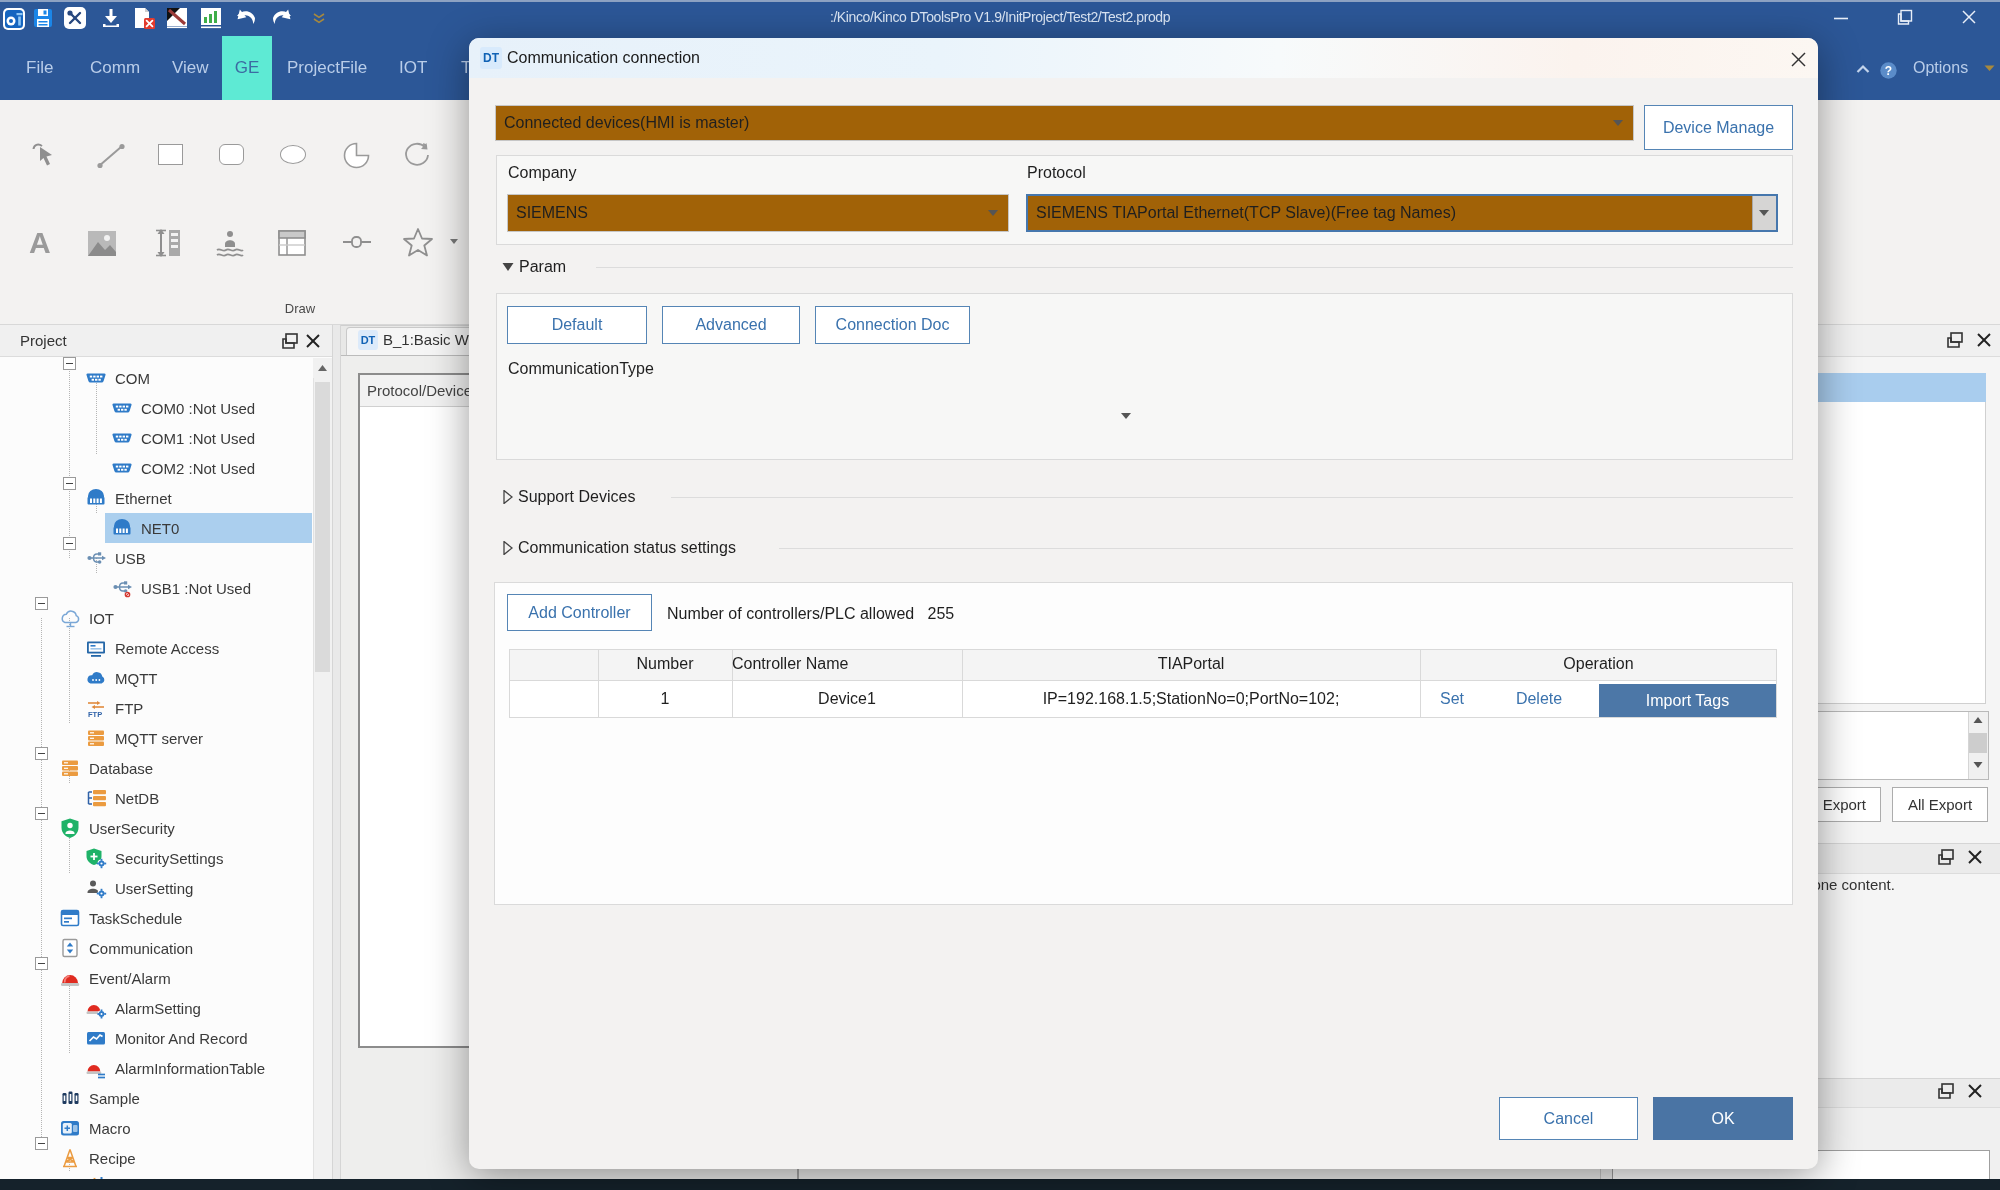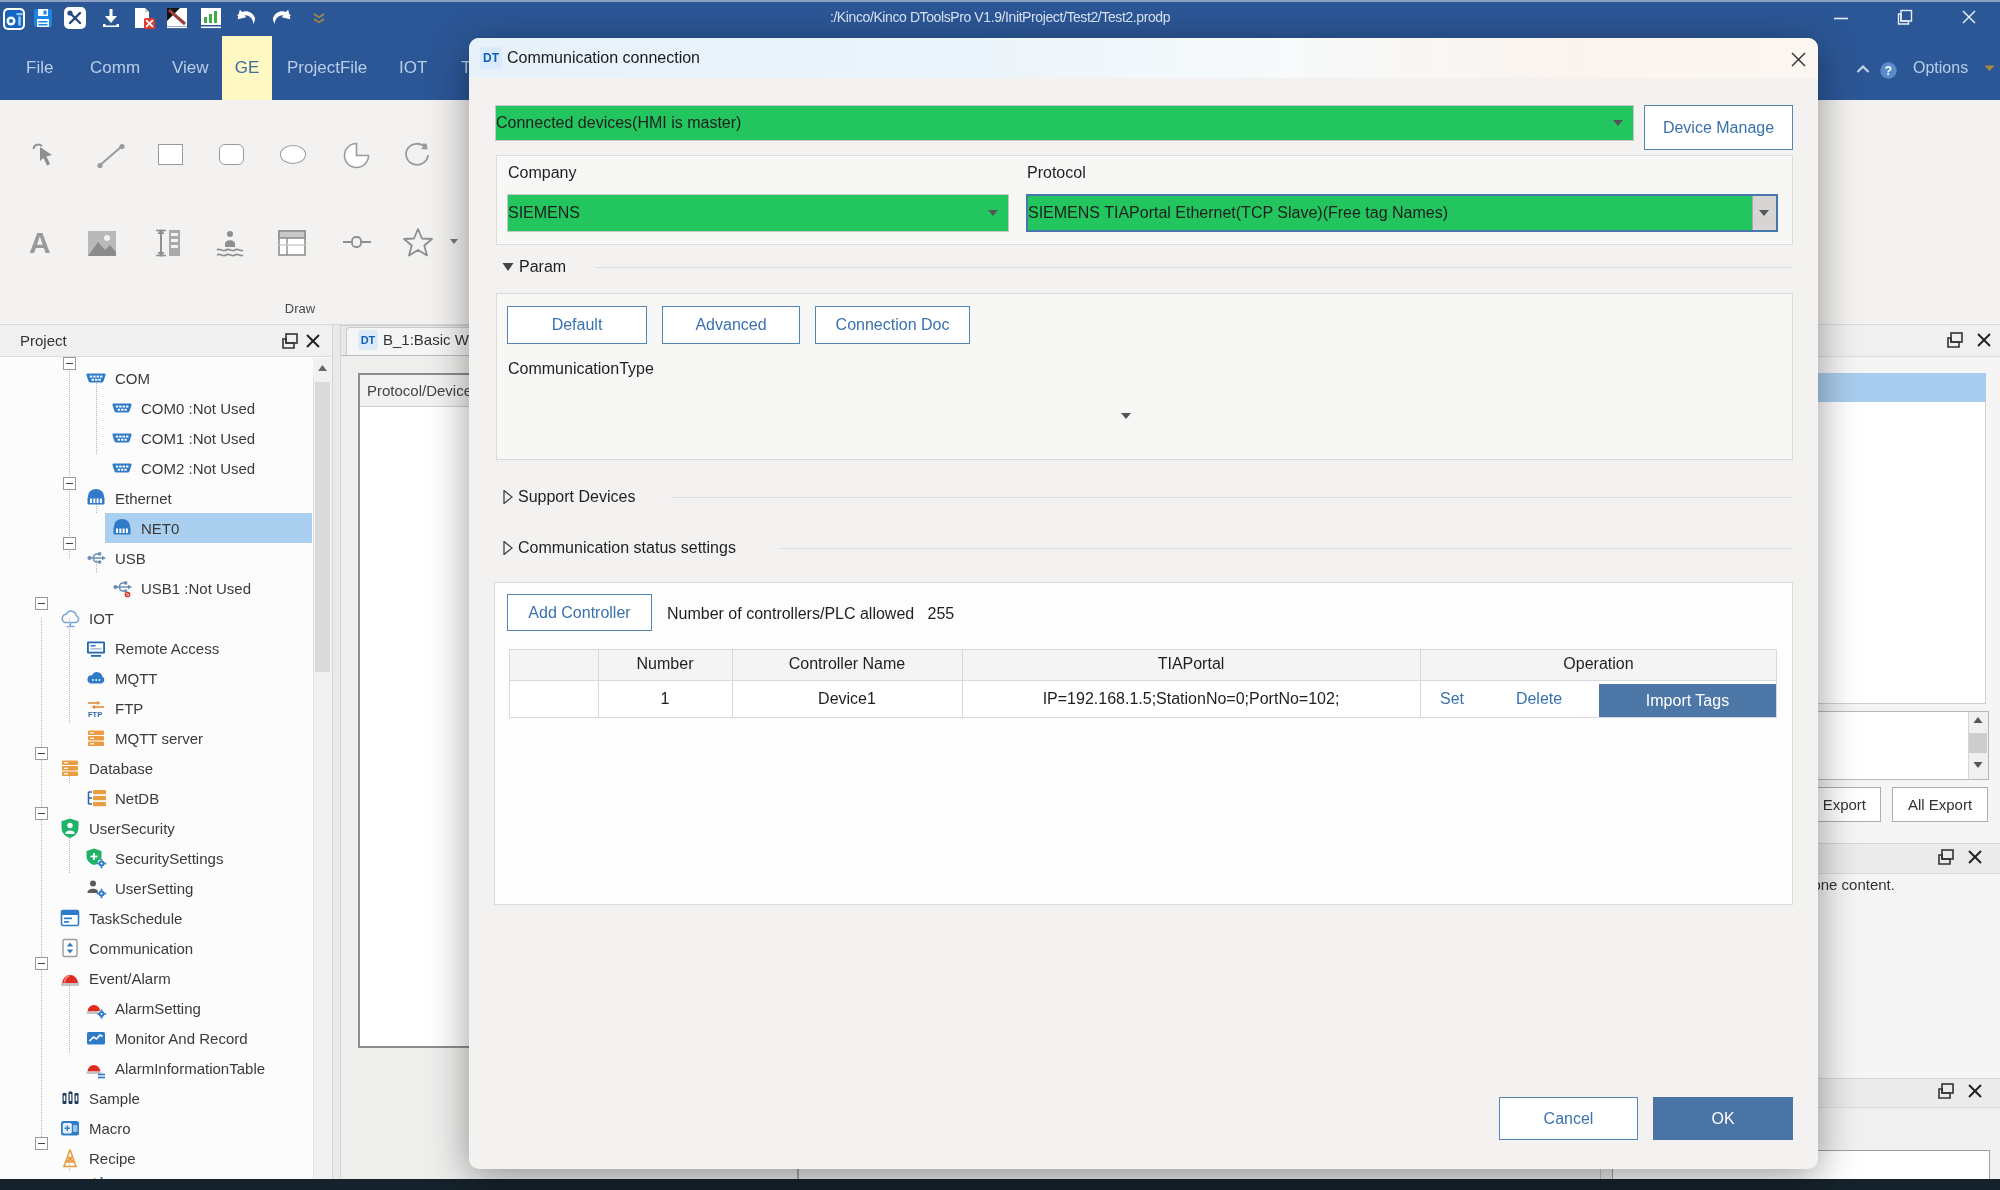--- a/index.html
+++ b/index.html
@@ -3,32 +3,32 @@
 <meta charset="utf-8">
 <style>
 *{box-sizing:border-box;margin:0;padding:0}
 html,body{width:2000px;height:1190px;overflow:hidden}
 body{font-family:"Liberation Sans",sans-serif;position:relative;background:#ebebeb}
 .abs{position:absolute}
 #titlebar{left:0;top:0;width:2000px;height:36px;background:#2c5797}
 #menubar{left:0;top:36px;width:2000px;height:64px;background:#2c5797}
 .mitem{position:absolute;top:0;height:64px;line-height:64px;color:#b9cde9;font-size:17px}
 #ribbon{left:0;top:100px;width:2000px;height:225px;background:#f3f2f1;border-bottom:1px solid #d8d8d8}
-#getab{left:222px;top:36px;width:50px;height:64px;background:#fef9c3;color:#3c6ba2;font-size:17px;text-align:center;line-height:64px}
+#getab{left:222px;top:36px;width:50px;height:64px;background:#5eead4;color:#3c6ba2;font-size:17px;text-align:center;line-height:64px}
 #leftpanel{left:0;top:325px;width:332px;height:865px;background:#fcfcfc;border-top:1px solid #d0d0d0}
 #lp-title{left:0;top:325px;width:332px;height:32px;background:#f0f0f0;border-bottom:1px solid #dcdcdc;color:#333;font-size:15px;line-height:32px;padding-left:20px}
 #splitter{left:332px;top:325px;width:9px;height:865px;background:#e9e9e9;border-left:1px solid #d5d5d5;border-right:1px solid #d5d5d5}
 #canvasarea{left:341px;top:325px;width:1659px;height:856px;background:#eeeeed}
 #bottomstrip{left:0;top:1179px;width:2000px;height:11px;background:#15222b}
 #dialog{left:469px;top:38px;width:1349px;height:1131px;background:#f3f2f1;border-radius:10px;box-shadow:0 8px 40px rgba(0,0,0,0.4);}
 .ti{position:absolute;height:30px;display:flex;align-items:center;font-size:15px;color:#3a3a3a;white-space:nowrap}
 .exp{position:absolute;width:13px;height:13px;background:#fff;border:1px solid #9a9a9a}
 .exp::after{content:"";position:absolute;left:2px;top:5px;width:7px;height:1px;background:#444}
 .dots{position:absolute;border-left:1px dotted #b5b5b5;width:0}
-.combo{position:absolute;background:#22c55e;border:1px solid #c6c6c6;font-size:16px;color:#1f1f1f;display:flex;align-items:center;padding-left:0}
+.combo{position:absolute;background:#a16207;border:1px solid #c6c6c6;font-size:16px;color:#1f1f1f;display:flex;align-items:center;padding-left:8px}
 .carr{position:absolute;width:0;height:0;border-left:5px solid transparent;border-right:5px solid transparent;border-top:6px solid #555}
 .bluebtn{position:absolute;background:#fff;border:1px solid #5585b5;color:#3a72ad;font-size:16px;display:flex;align-items:center;justify-content:center}
 .panel{position:absolute;background:#f7f7f6;border:1px solid #dadada}
 .secline{position:absolute;height:1px;background:#dcdcdc}
 </style>
 </head>
 <body>
 <div id="titlebar" class="abs">
   <div class="abs" style="left:0;top:0;width:2000px;height:2px;background:#8da2c2"></div>
 
@@ -740,21 +740,21 @@
   <div class="bluebtn" style="left:38px;top:556px;width:145px;height:37px">Add Controller</div>
   <div class="abs" style="left:198px;top:567px;font-size:16px;color:#1f1f1f">Number of controllers/PLC allowed&nbsp;&nbsp;&nbsp;255</div>
 
   <div class="abs" style="left:40px;top:611px;width:1268px;height:32px;background:#f4f4f4;border:1px solid #d9d9d9"></div>
   <div class="abs" style="left:40px;top:643px;width:1268px;height:37px;background:#fff;border:1px solid #d9d9d9;border-top:none"></div>
   <div class="abs" style="left:129px;top:611px;width:1px;height:69px;background:#d9d9d9"></div>
   <div class="abs" style="left:263px;top:611px;width:1px;height:69px;background:#d9d9d9"></div>
   <div class="abs" style="left:493px;top:611px;width:1px;height:69px;background:#d9d9d9"></div>
   <div class="abs" style="left:951px;top:611px;width:1px;height:69px;background:#d9d9d9"></div>
   <div class="abs" style="left:129px;top:617px;width:134px;text-align:center;font-size:16px;color:#1f1f1f">Number</div>
-  <div class="abs" style="left:263px;top:617px;width:230px;text-align:center;font-size:16px;color:#1f1f1f">Controller Name</div>
+  <div class="abs" style="left:263px;top:617px;width:230px;font-size:16px;color:#1f1f1f">Controller Name</div>
   <div class="abs" style="left:493px;top:617px;width:458px;text-align:center;font-size:16px;color:#1f1f1f">TIAPortal</div>
   <div class="abs" style="left:951px;top:617px;width:357px;text-align:center;font-size:16px;color:#1f1f1f">Operation</div>
   <div class="abs" style="left:129px;top:652px;width:134px;text-align:center;font-size:16px;color:#1f1f1f">1</div>
   <div class="abs" style="left:263px;top:652px;width:230px;text-align:center;font-size:16px;color:#1f1f1f">Device1</div>
   <div class="abs" style="left:493px;top:652px;width:458px;text-align:center;font-size:16px;color:#1f1f1f">IP=192.168.1.5;StationNo=0;PortNo=102;</div>
   <div class="abs" style="left:955px;top:652px;width:56px;text-align:center;font-size:16px;color:#3a72ad">Set</div>
   <div class="abs" style="left:1030px;top:652px;width:80px;text-align:center;font-size:16px;color:#3a72ad">Delete</div>
   <div class="abs" style="left:1130px;top:646px;width:177px;height:33px;background:#4c77a7;color:#fff;font-size:16px;display:flex;align-items:center;justify-content:center">Import Tags</div>
 
   <div class="bluebtn" style="left:1030px;top:1059px;width:139px;height:43px">Cancel</div>

